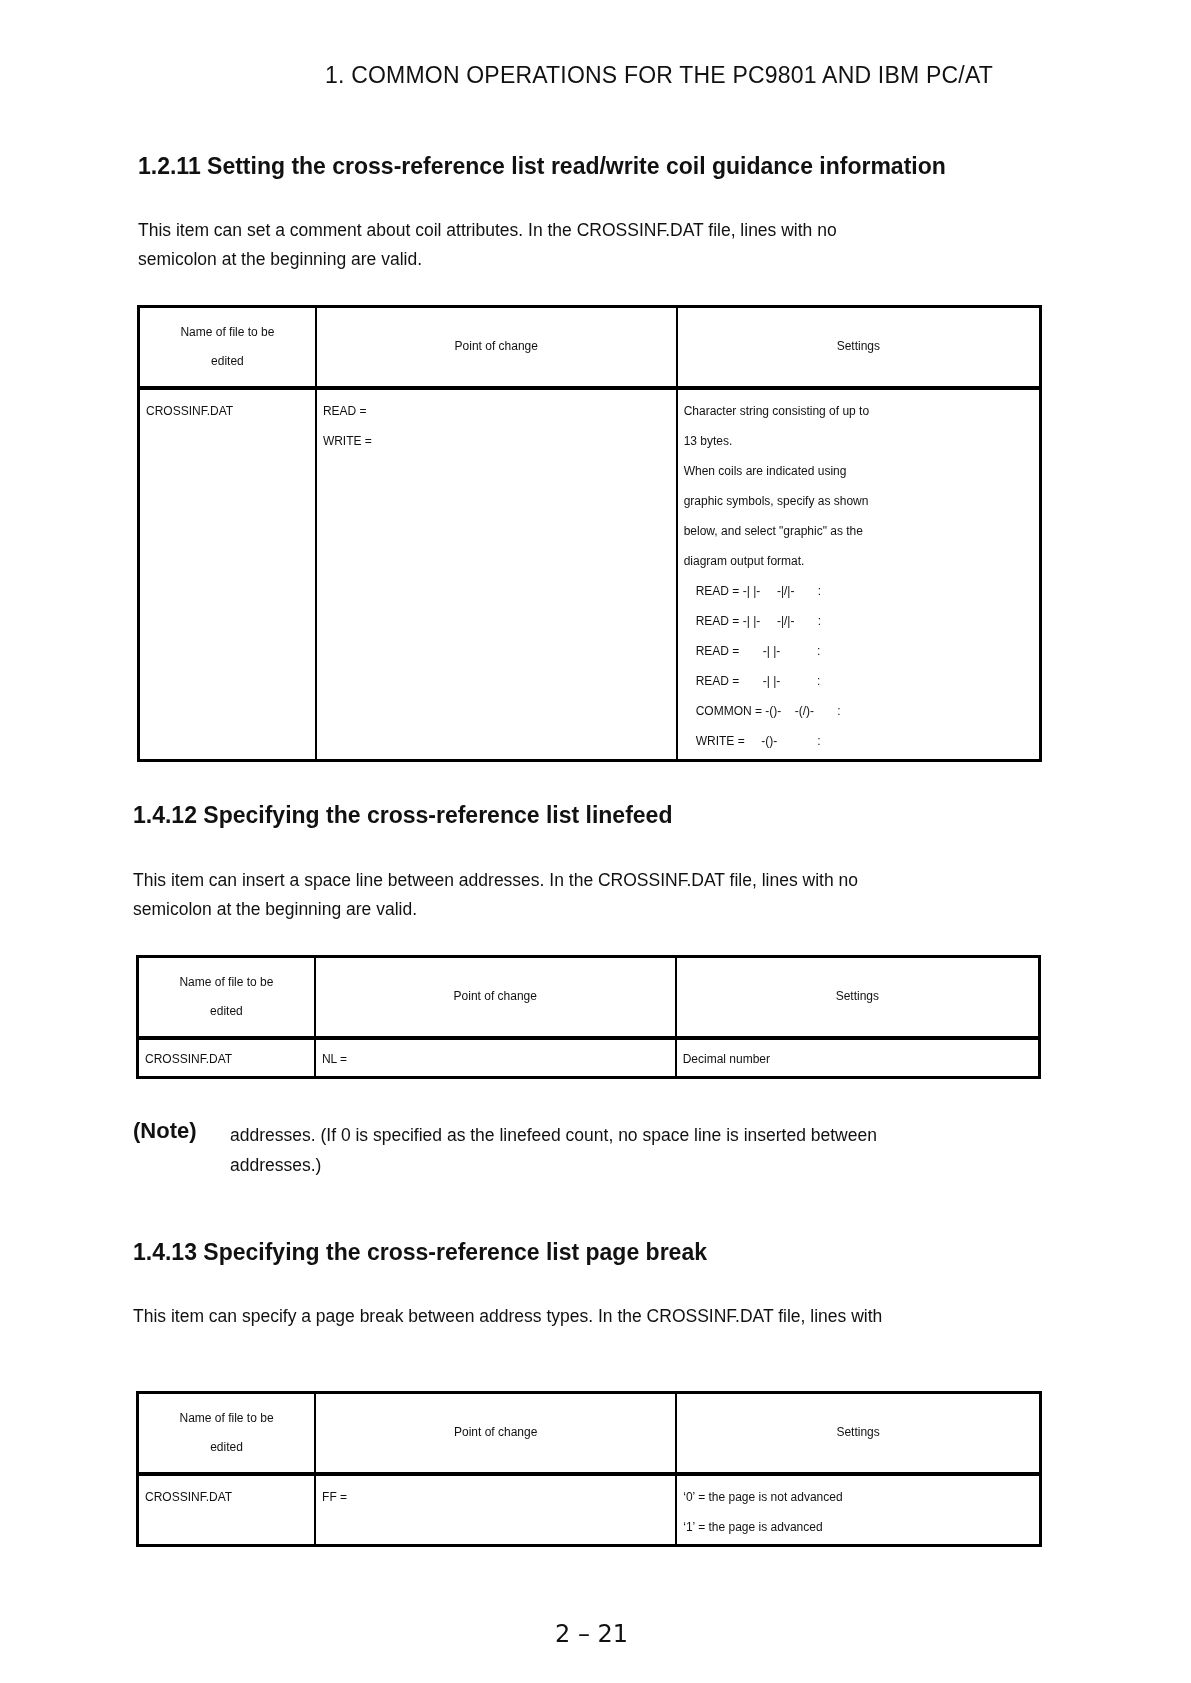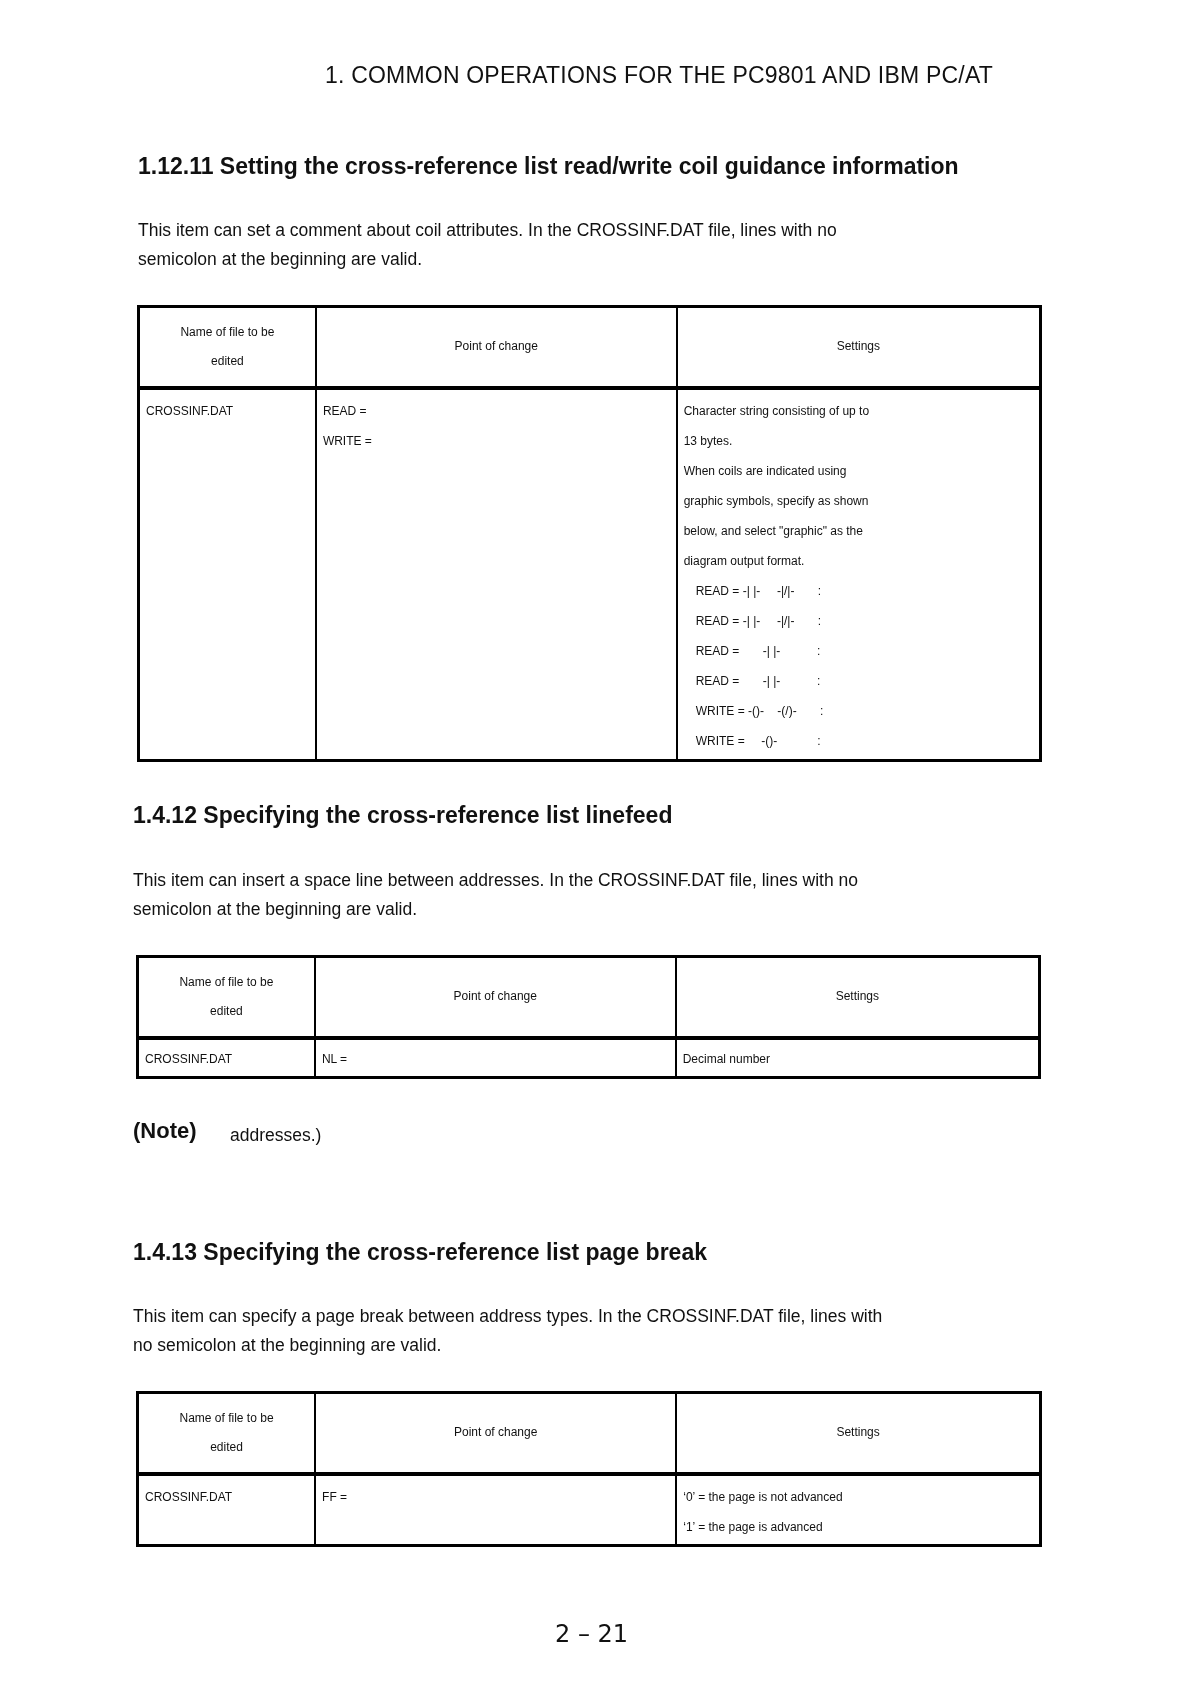--- a/index.html
+++ b/index.html
@@ -31,21 +31,21 @@
   .note-label { font-weight: bold; font-size: 22px; left: 133px; top: 1118px; text-align: right; }
   .note-body { left: 230px; top: 1120px; width: 808px; font-size: 17.5px; line-height: 30px; text-align: justify; text-align-last: left; }
   .note-body span { display: block; }
   .page-num { left: 555px; top: 1620px; font-size: 24px; font-family: "DejaVu Sans", sans-serif; }
 </style>
 </head>
 <body>
 
 <div class="abs running-head">1.  COMMON OPERATIONS FOR THE PC9801 AND IBM PC/AT</div>
 
-<div class="abs h2" style="left:138px; top:153px;">1.12.11  Setting the cross-reference list read/write coil guidance information</div>
+<div class="abs h2" style="left:138px; top:153px;">1.2.11  Setting the cross-reference list read/write coil guidance information</div>
 <div class="abs para" style="left:138px; top:216px;">
   <span>This item can set a comment about coil attributes.  In the CROSSINF.DAT file, lines with no</span>
   <span>semicolon at the beginning are valid.</span>
 </div>
 
 <table class="spec" style="left:137px; top:305px; width:905px;">
   <colgroup>
       <col class="col1">
       <col class="col2">
       <col class="col3">
@@ -71,21 +71,21 @@
         <span class="line">Character string consisting of up to</span>
         <span class="line">13 bytes.</span>
         <span class="line">When coils are indicated using</span>
         <span class="line">graphic symbols, specify as shown</span>
         <span class="line">below, and select "graphic" as the</span>
         <span class="line">diagram output format.</span>
         <span class="sym">READ = -| |-     -|/|-       :</span>
         <span class="sym">READ = -| |-     -|/|-       :</span>
         <span class="sym">READ =       -| |-           :</span>
         <span class="sym">READ =       -| |-           :</span>
-        <span class="sym">WRITE = -()-    -(/)-       :</span>
+        <span class="sym">COMMON = -()-    -(/)-       :</span>
         <span class="sym">WRITE =     -()-            :</span>
       </td>
     </tr>
   </tbody>
 </table>
 
 <div class="abs h2" style="left:133px; top:802px;">1.4.12  Specifying the cross-reference list linefeed</div>
 <div class="abs para" style="left:133px; top:866px;">
   <span>This item can insert a space line between addresses.  In the CROSSINF.DAT file, lines with no</span>
   <span>semicolon at the beginning are valid.</span>
@@ -111,27 +111,27 @@
     <tr style="height:40px;">
       <td style="padding-top:4px;">CROSSINF.DAT</td>
       <td style="padding-top:4px;">NL =</td>
       <td style="padding-top:4px;margin-left:42px;">Decimal number</td>
     </tr>
   </tbody>
 </table>
 
 <div class="abs note-label">(Note)</div>
 <div class="abs note-body">
+  <span>addresses.  (If 0 is specified as the linefeed count, no space line is inserted between</span>
   <span>addresses.)</span>
 </div>
 
 <div class="abs h2" style="left:133px; top:1239px;">1.4.13  Specifying the cross-reference list page break</div>
 <div class="abs para" style="left:133px; top:1302px;">
   <span>This item can specify a page break between address types.  In the CROSSINF.DAT file, lines with</span>
-  <span>no semicolon at the beginning are valid.</span>
 </div>
 
 <table class="spec" style="left:136px; top:1391px; width:906px;">
   <colgroup>
       <col class="col1">
       <col class="col2">
       <col class="col3">
     </colgroup>
   <thead>
     <tr style="height:81px;">

